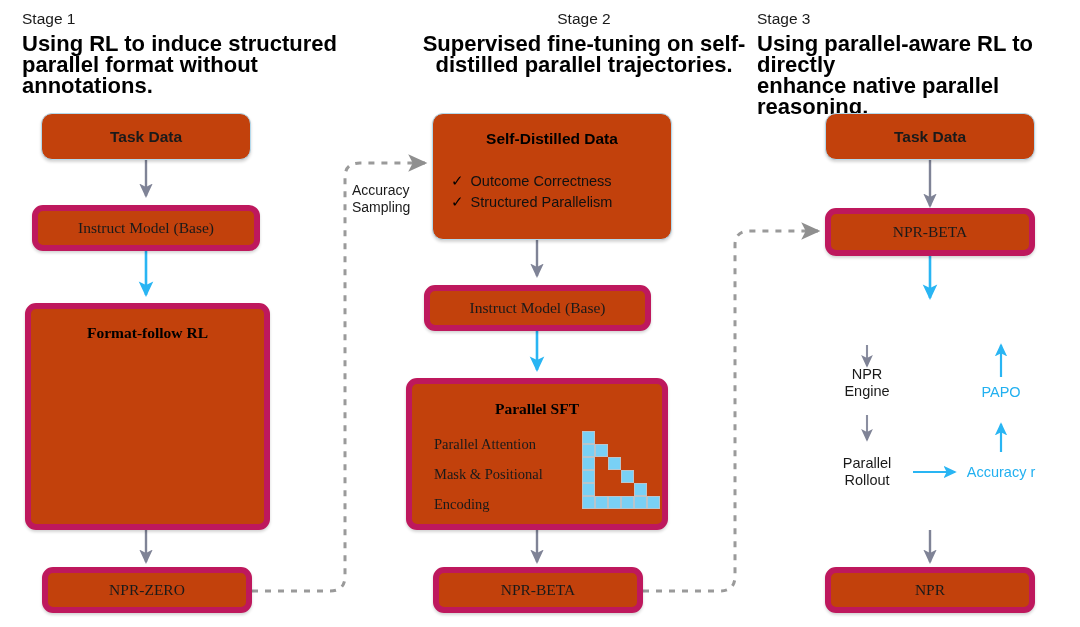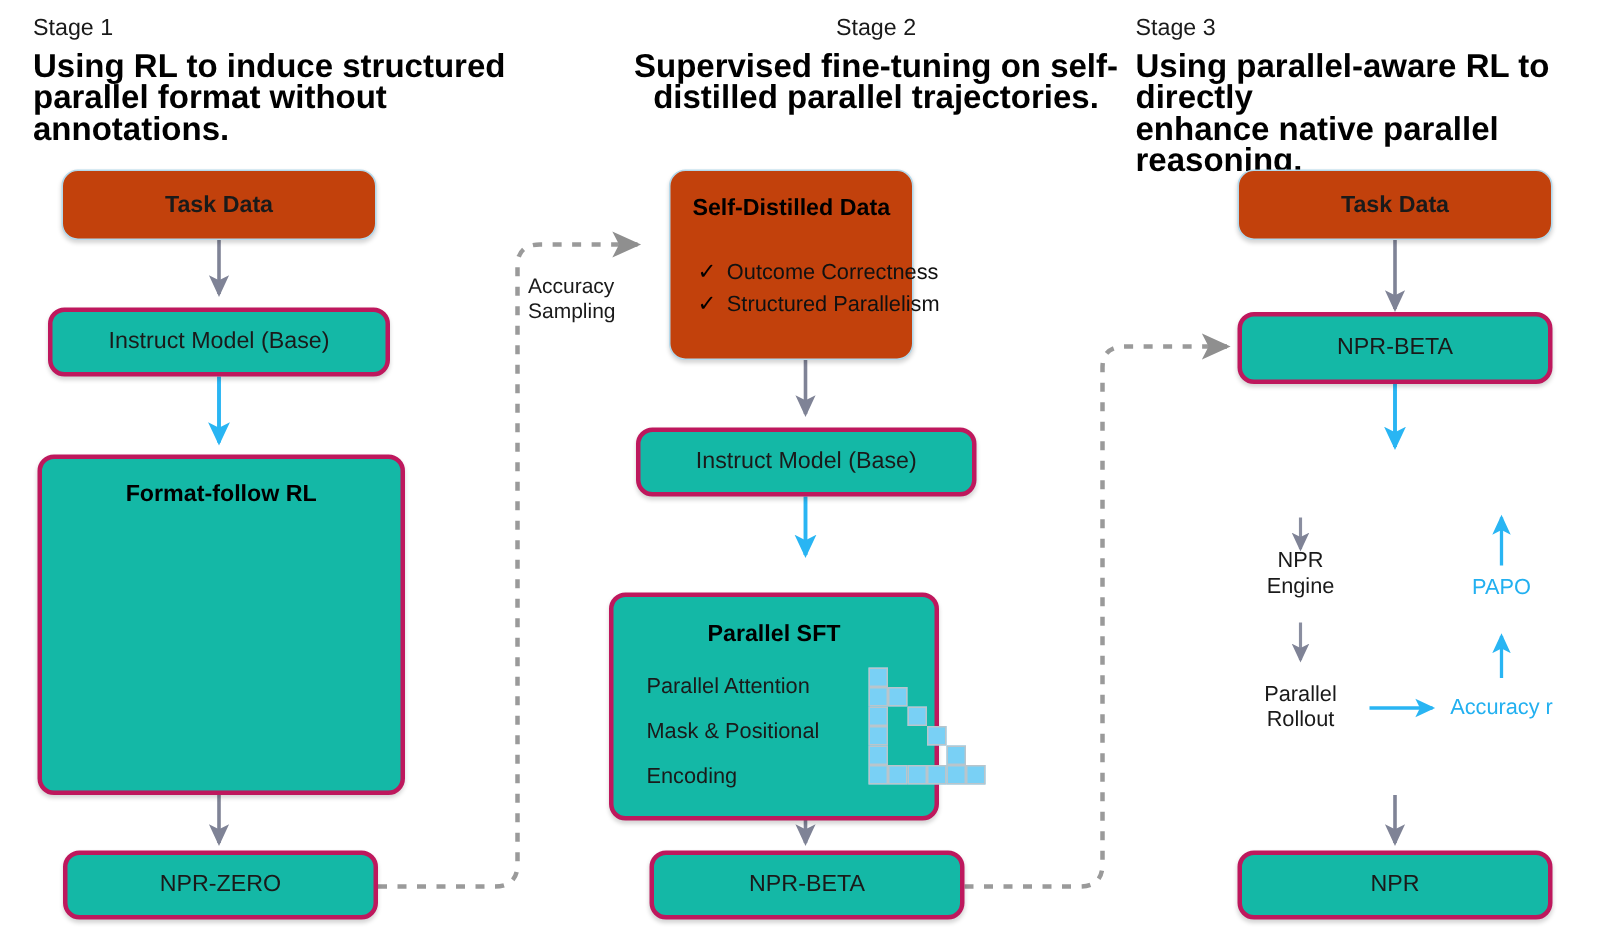--- a/index.html
+++ b/index.html
@@ -47,22 +47,23 @@
     position: absolute;
     border-radius: 11px;
     box-shadow: 0 2px 3px rgba(0,0,0,0.17);
     z-index: 2;
   }
   .box.blue {
     background: #c2410c;
     border: 1px solid #b4d9ec;
   }
   .box.grey {
-    background: #14b8a6;
-    border: 3px solid #be185d;
+    background: #c2410c;
+    border: 6px solid #be185d;
+    font-family: Liberation Serif, serif;
   }
   .box.pill {
     display: flex;
     align-items: center;
     justify-content: center;
   }
   .pill-label {
     font-size: 15.5px;
     color: #1a1a1a;
     white-space: nowrap;
@@ -214,37 +215,37 @@
     <div class="stage-num">Stage 2</div>
     <div class="stage-title">Supervised fine-tuning on self-</div>
     <div class="stage-title" style="margin-top:0">distilled parallel trajectories.</div>
   </div>
 
   <div class="conn-label" style="left:352px; top:182px;">
     <div>Accuracy</div>
     <div>Sampling</div>
   </div>
 
-  <div class="box blue" style="left:446px; top:113px; width:163px; height:127px;text-decoration:underline;">
+  <div class="box blue" style="left:432px; top:113px; width:240px; height:127px;text-decoration:underline;">
     <div class="card-title" style="top:16px;">Self-Distilled Data</div>
     <div class="check-row" style="left:18px; top:58px;">
       <span class="check-mark">✓</span>
       <span>Outcome Correctness</span>
     </div>
     <div class="check-row" style="left:18px; top:79px;">
       <span class="check-mark">✓</span>
       <span>Structured Parallelism</span>
     </div>
   </div>
 
   <div class="box grey pill" style="left:424px; top:285px; width:227px; height:46px;">
     <span class="pill-label">Instruct Model (Base)</span>
   </div>
 
-  <div class="box grey" style="left:406px; top:395px; width:220px; height:152px;">
+  <div class="box grey" style="left:406px; top:378px; width:262px; height:152px;">
     <div class="card-title" style="top:16px;">Parallel SFT</div>
     <div class="card-text" style="left:22px; top:52px;">Parallel Attention</div>
     <div class="card-text" style="left:22px; top:82px;">Mask &amp; Positional</div>
     <div class="card-text" style="left:22px; top:112px;">Encoding</div>
     <div class="mask-grid" style="left: 170px; top: 47px; grid-template-columns: repeat(6, 13px); grid-template-rows: repeat(6, 13px);">
         <div class="mask-cell on"></div>
         <div class="mask-cell off"></div>
         <div class="mask-cell off"></div>
         <div class="mask-cell off"></div>
         <div class="mask-cell off"></div>

